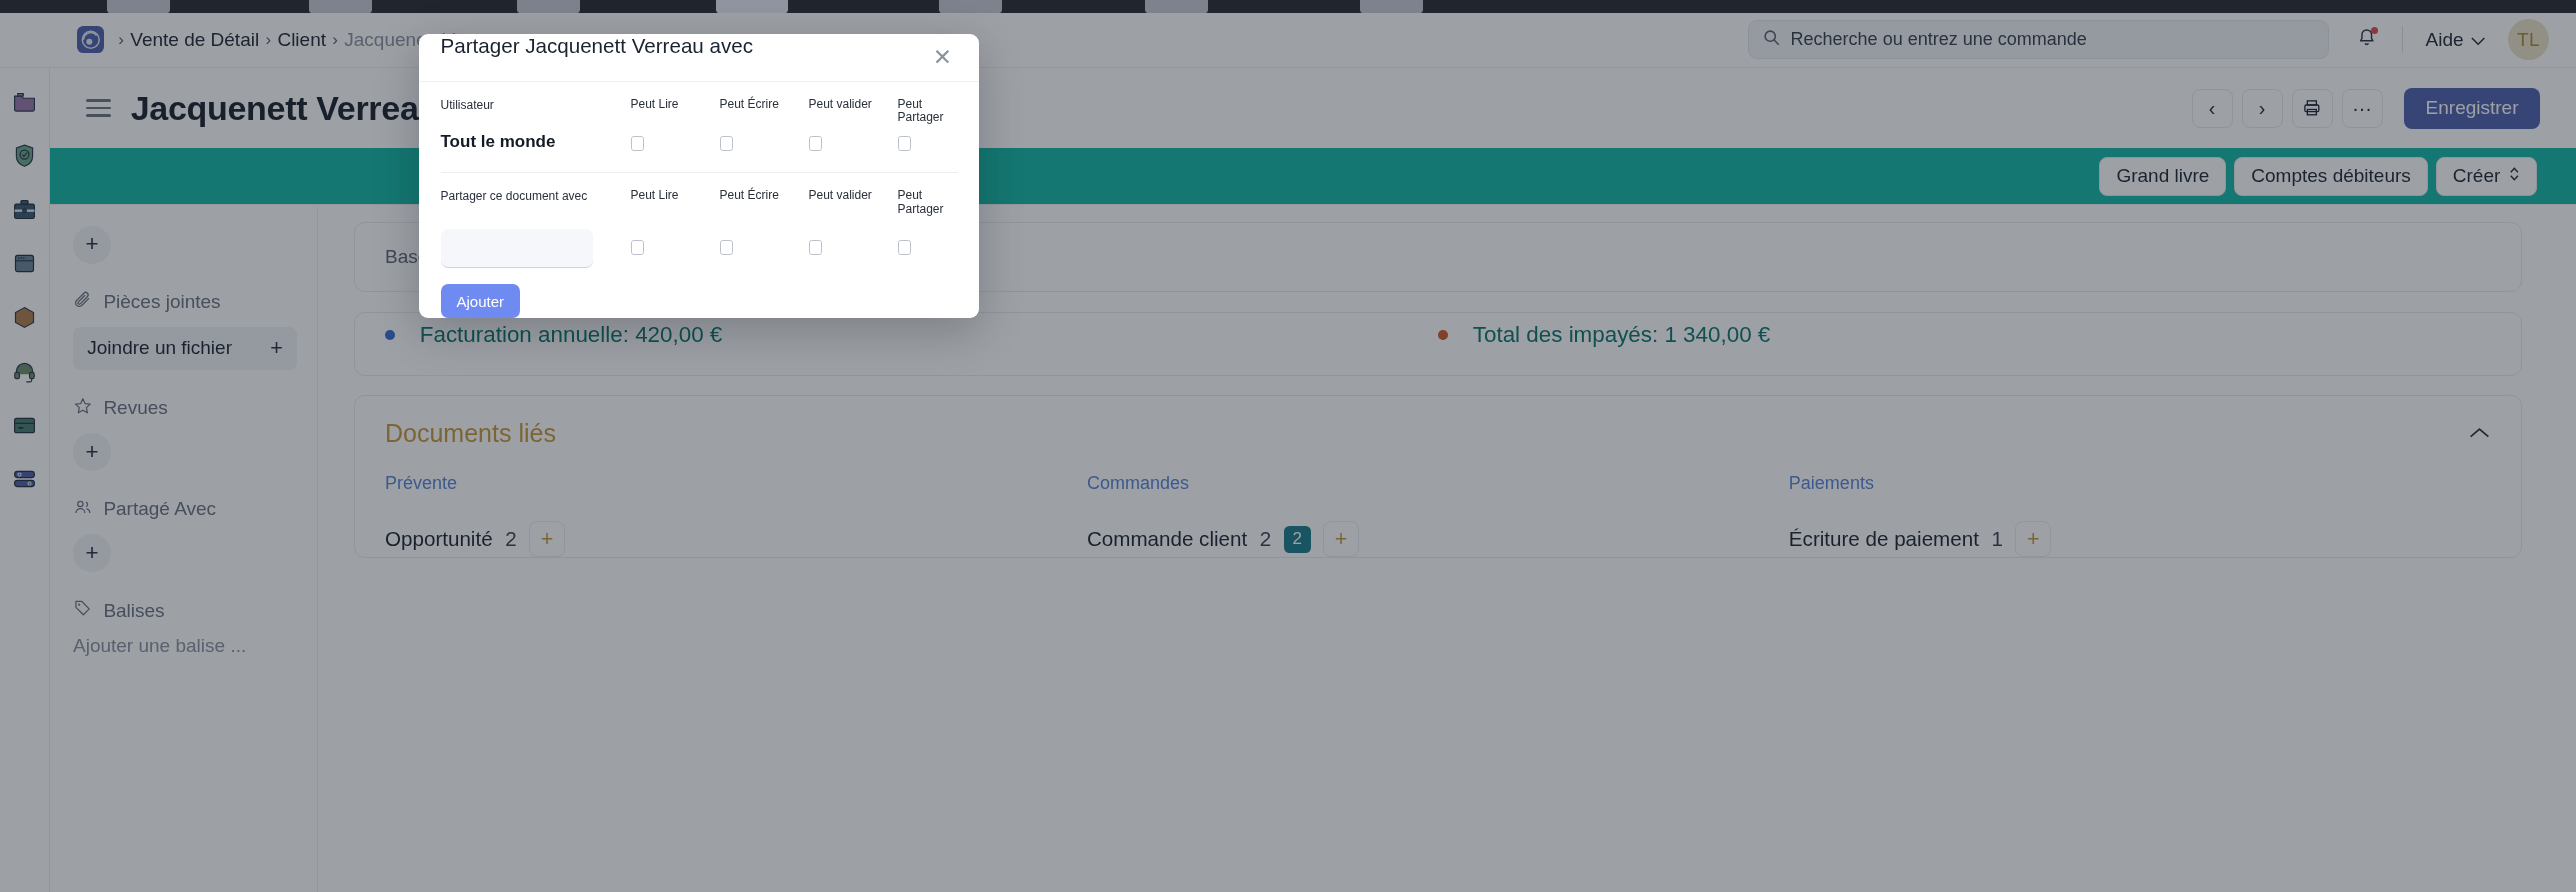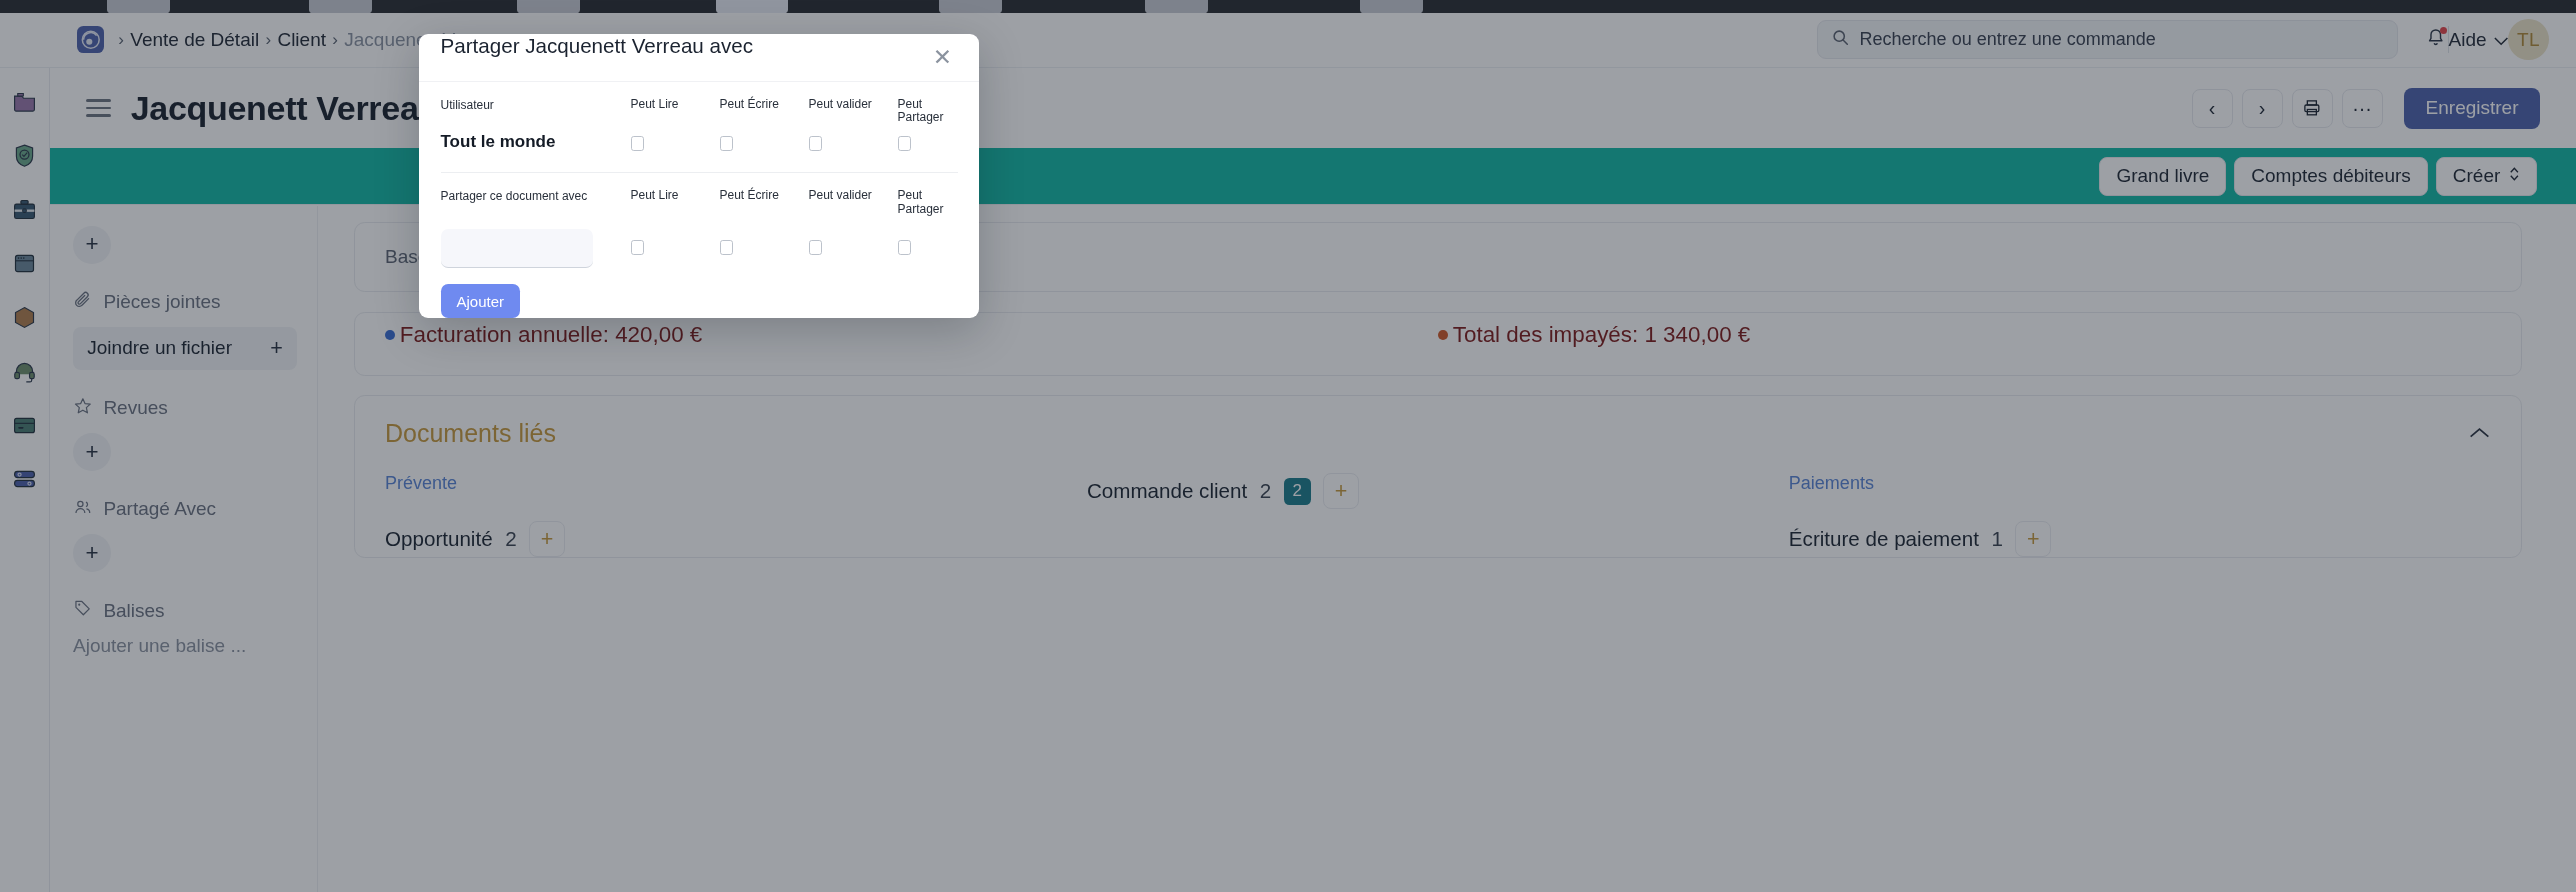--- a/index.html
+++ b/index.html
@@ -63,21 +63,21 @@
   .bc-item { color: #232b38; }
   .bc-item.current { color: #8a93a2; }
   .header-spacer { flex: 1 1 auto; }
   .search-box {
     width: 581px; height: 39px; border-radius: 9px;
     background: #f2f4f7; border: 0.9px solid #e4e7ec;
     display: flex; align-items: center; gap: 10.7px; padding: 0 14.3px;
     font-size: 18px; color: #4b5costs;
   }
   .search-box .ph { color: #3a4352; font-size: 18px; }
-  .hdr-right { display: flex; align-items: center; margin-left: 27px; }
+  .hdr-right { display: flex; align-items: center; gap: 23px; margin-left: 27px; }
   .bell-wrap { position: relative; width: 23px; height: 25px; cursor:pointer; }
   .bell-dot {
     position: absolute; right: 0.9px; top: 0px; width: 7.2px; height: 7.2px;
     border-radius: 50%; background: #e5484d;
   }
   .hdr-divider { width: 0.9px; height: 27px; background: #dfe3e9; }
   .aide { display:flex; align-items:center; gap:7.2px; font-size: 19px; color:#242c39; cursor:pointer;}
   .avatar {
     width: 41px; height: 41px; border-radius: 50%;
     background: #ece3c8; color: #b08a3a;
@@ -158,21 +158,21 @@
   }
   .card-note { padding: 23px 30px; font-size: 19px; color:#5e6775; }
   .card-head {
     display:flex; align-items:center; padding: 23px 30px 5.4px 30px;
   }
   .card-title { font-size: 25px; color: #c79a3e; font-weight: 400; }
   .collapse-chevron {
     margin-left:auto; font-size: 21.5px; color:#2b3442; cursor:pointer; line-height:1;
   }
   .stat-row { display:flex; padding: 9px 30px 27px 30px; }
-  .stat-item { display:flex; align-items:center; gap: 5px; font-size: 22.4px; color:#7f1d1d; width: 50%; }
+  .stat-item { display:flex; align-items:center; gap: 25px; font-size: 22.4px; color:#0f766e; width: 50%; }
   .stat-dot { width: 9.8px; height: 9.8px; border-radius: 50%; flex:0 0 auto; }
   .doc-cols { display:flex; padding: 19.7px 30px 0 30px; }
   .doc-col { width: 33.33%; }
   .doc-col-title { font-size: 18px; color:#5b86d6; margin-bottom: 27px; }
   .doc-link-row { display:flex; align-items:center; gap: 12.5px; font-size: 20.6px; color:#1d2633; }
   .doc-count { color:#3b4452; }
   .badge-teal {
     background:#1d7d8c; color:#fff; border-radius: 5.4px; min-width: 27px; height: 27px;
     display:flex; align-items:center; justify-content:center; font-size:17px; padding:0 7.2px;
   }
@@ -482,20 +482,21 @@
         <div class="doc-col">
           <div class="doc-col-title">Prévente</div>
           <div class="doc-link-row">
             <span>Opportunité</span>
             <span class="doc-count">2</span>
             <span class="mini-add">+</span>
           </div>
         </div>
 
         <div class="doc-col">
+          <div class="doc-col-title">Commandes</div>
           <div class="doc-link-row">
             <span>Commande client</span>
             <span class="doc-count">2</span>
             <span class="badge-teal">2</span>
             <span class="mini-add">+</span>
           </div>
         </div>
 
         <div class="doc-col">
           <div class="doc-col-title">Paiements</div>

